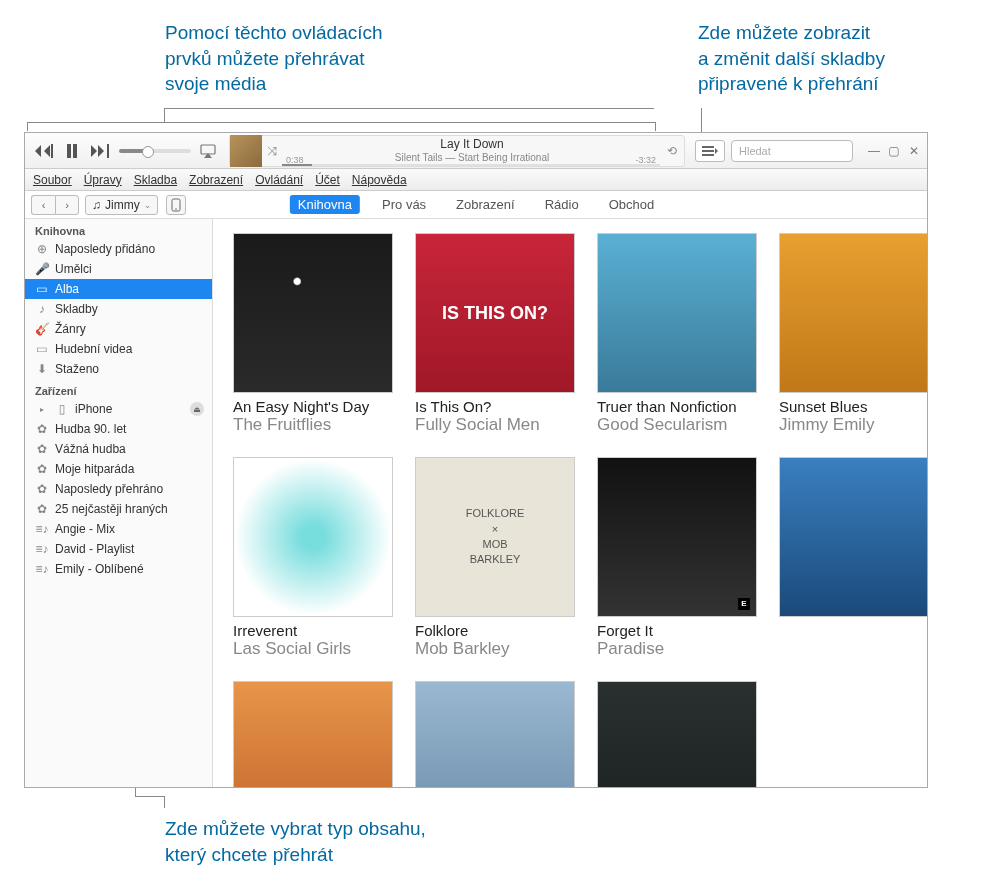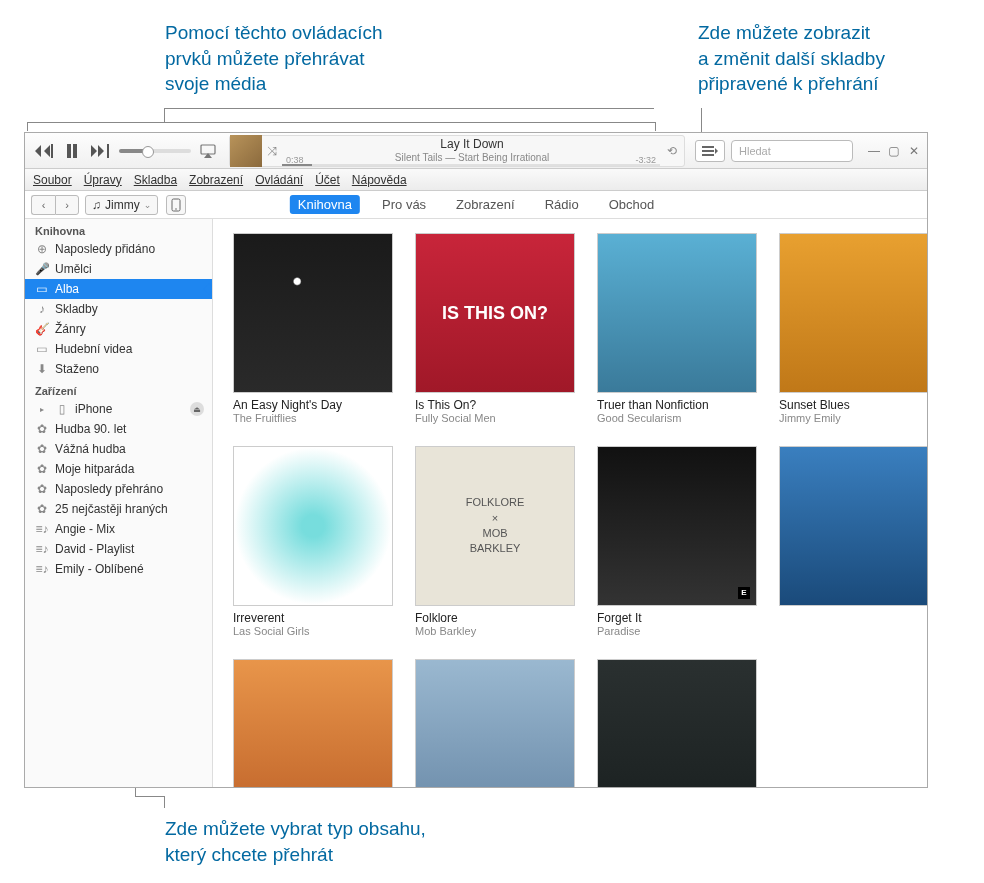--- a/index.html
+++ b/index.html
@@ -214,22 +214,22 @@
   display:grid;
   grid-template-columns: repeat(4, 160px);
   gap: 22px 22px;
 }
 .album { width:184px; }
 .art {
   width:160px; height:160px;
   background:#888;
   border:1px solid #ccc;
 }
-.album-title { margin-top:5px; font-size:12px; color:#222; }
-.album-artist { font-size:11px; color:#888; }
+.album-title { margin-top:5px; font-size:15px; color:#222; }
+.album-artist { font-size:17px; color:#888; }
 
 
 .art1{background:radial-gradient(circle at 40% 30%,#fff 2%,transparent 3%),linear-gradient(#1a1a1a,#2a2a2a);}
 .art2{background:linear-gradient(#c8253a,#a01828);display:flex;align-items:center;justify-content:center;color:#fff;font-weight:bold;font-size:18px;text-align:center;}
 .art3{background:linear-gradient(#5ab0d4,#3a7a9a);}
 .art4{background:linear-gradient(#e8a030,#c07818);}
 .art5{background:radial-gradient(circle,#7dd 10%,#fff 70%);}
 .art6{background:#e8e4d8;display:flex;align-items:center;justify-content:center;text-align:center;font-size:11px;color:#555;line-height:1.4;}
 .art7{background:linear-gradient(#111,#333);}
 .art8{background:linear-gradient(#d8dce0,#b0b8c0);}

